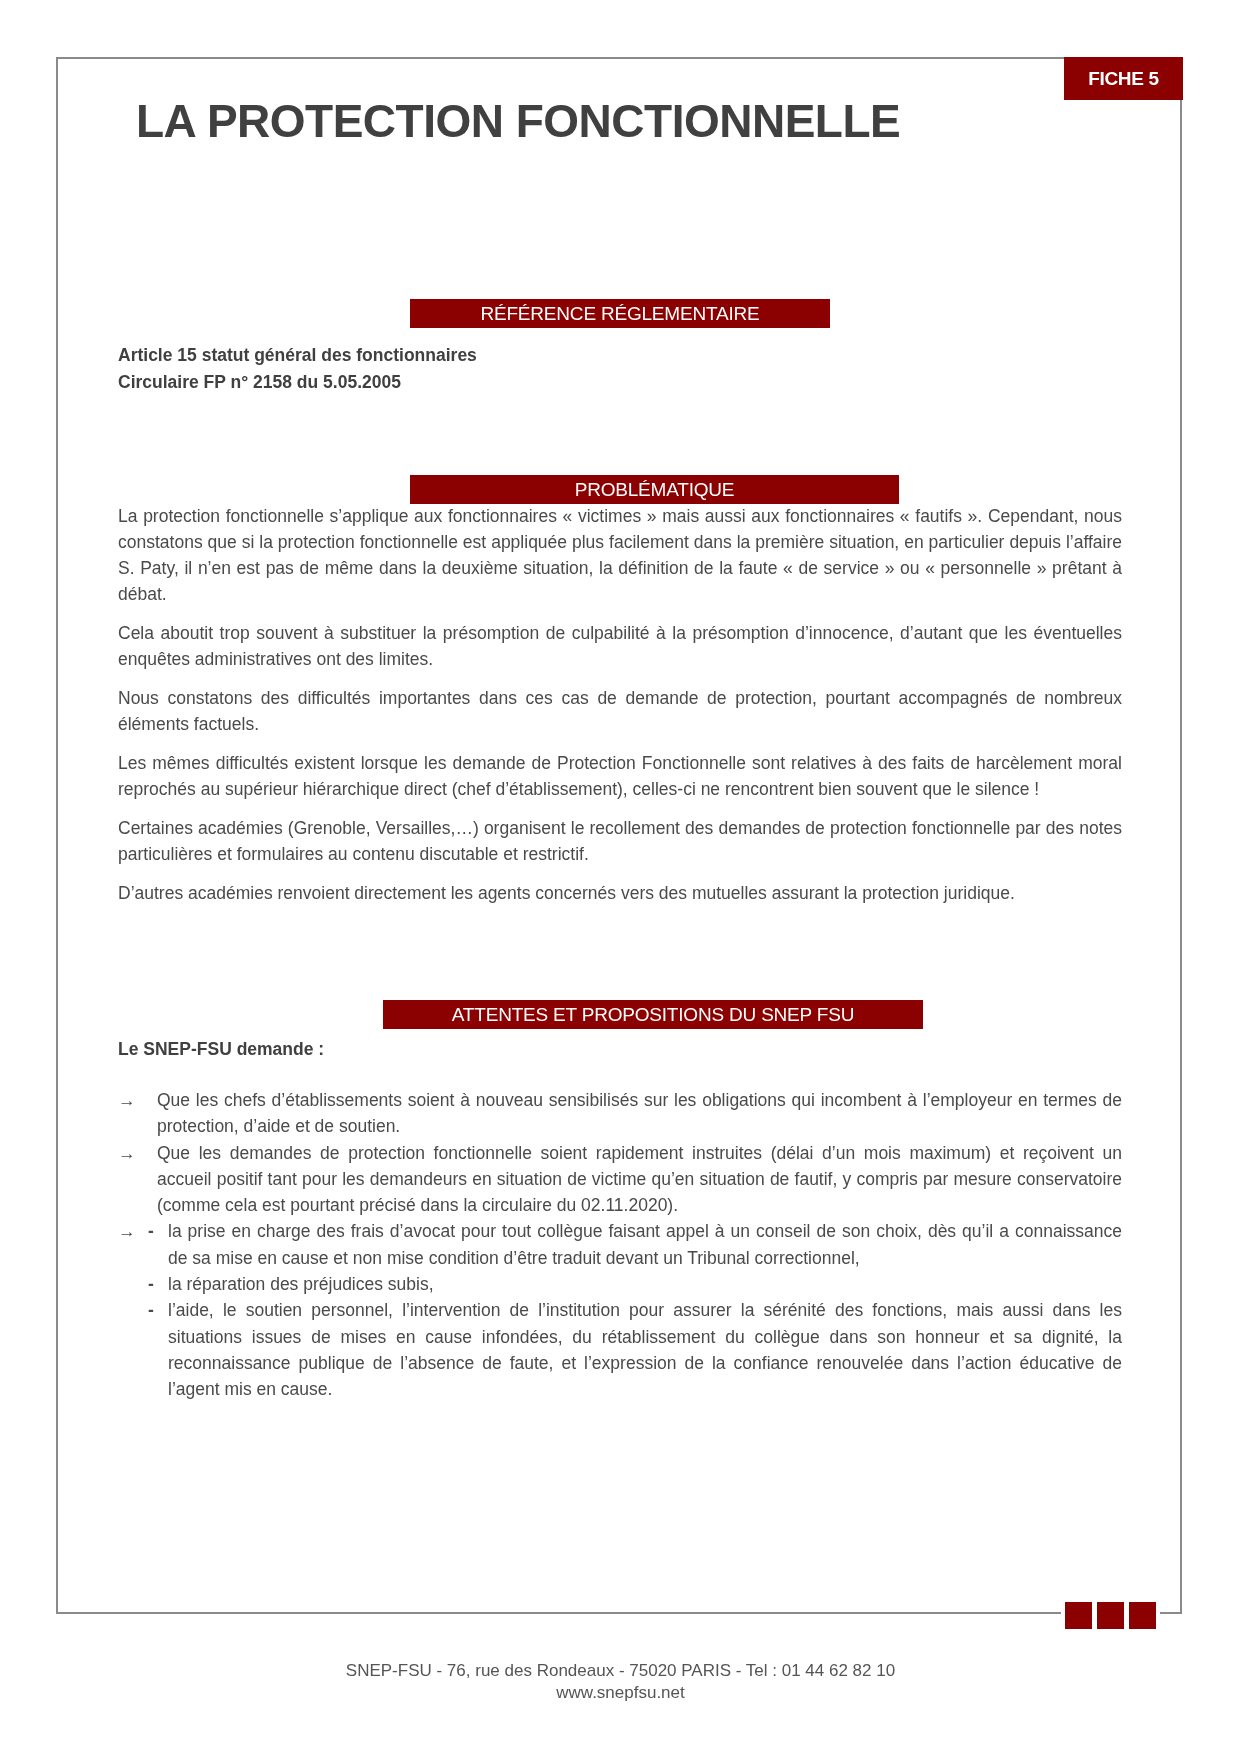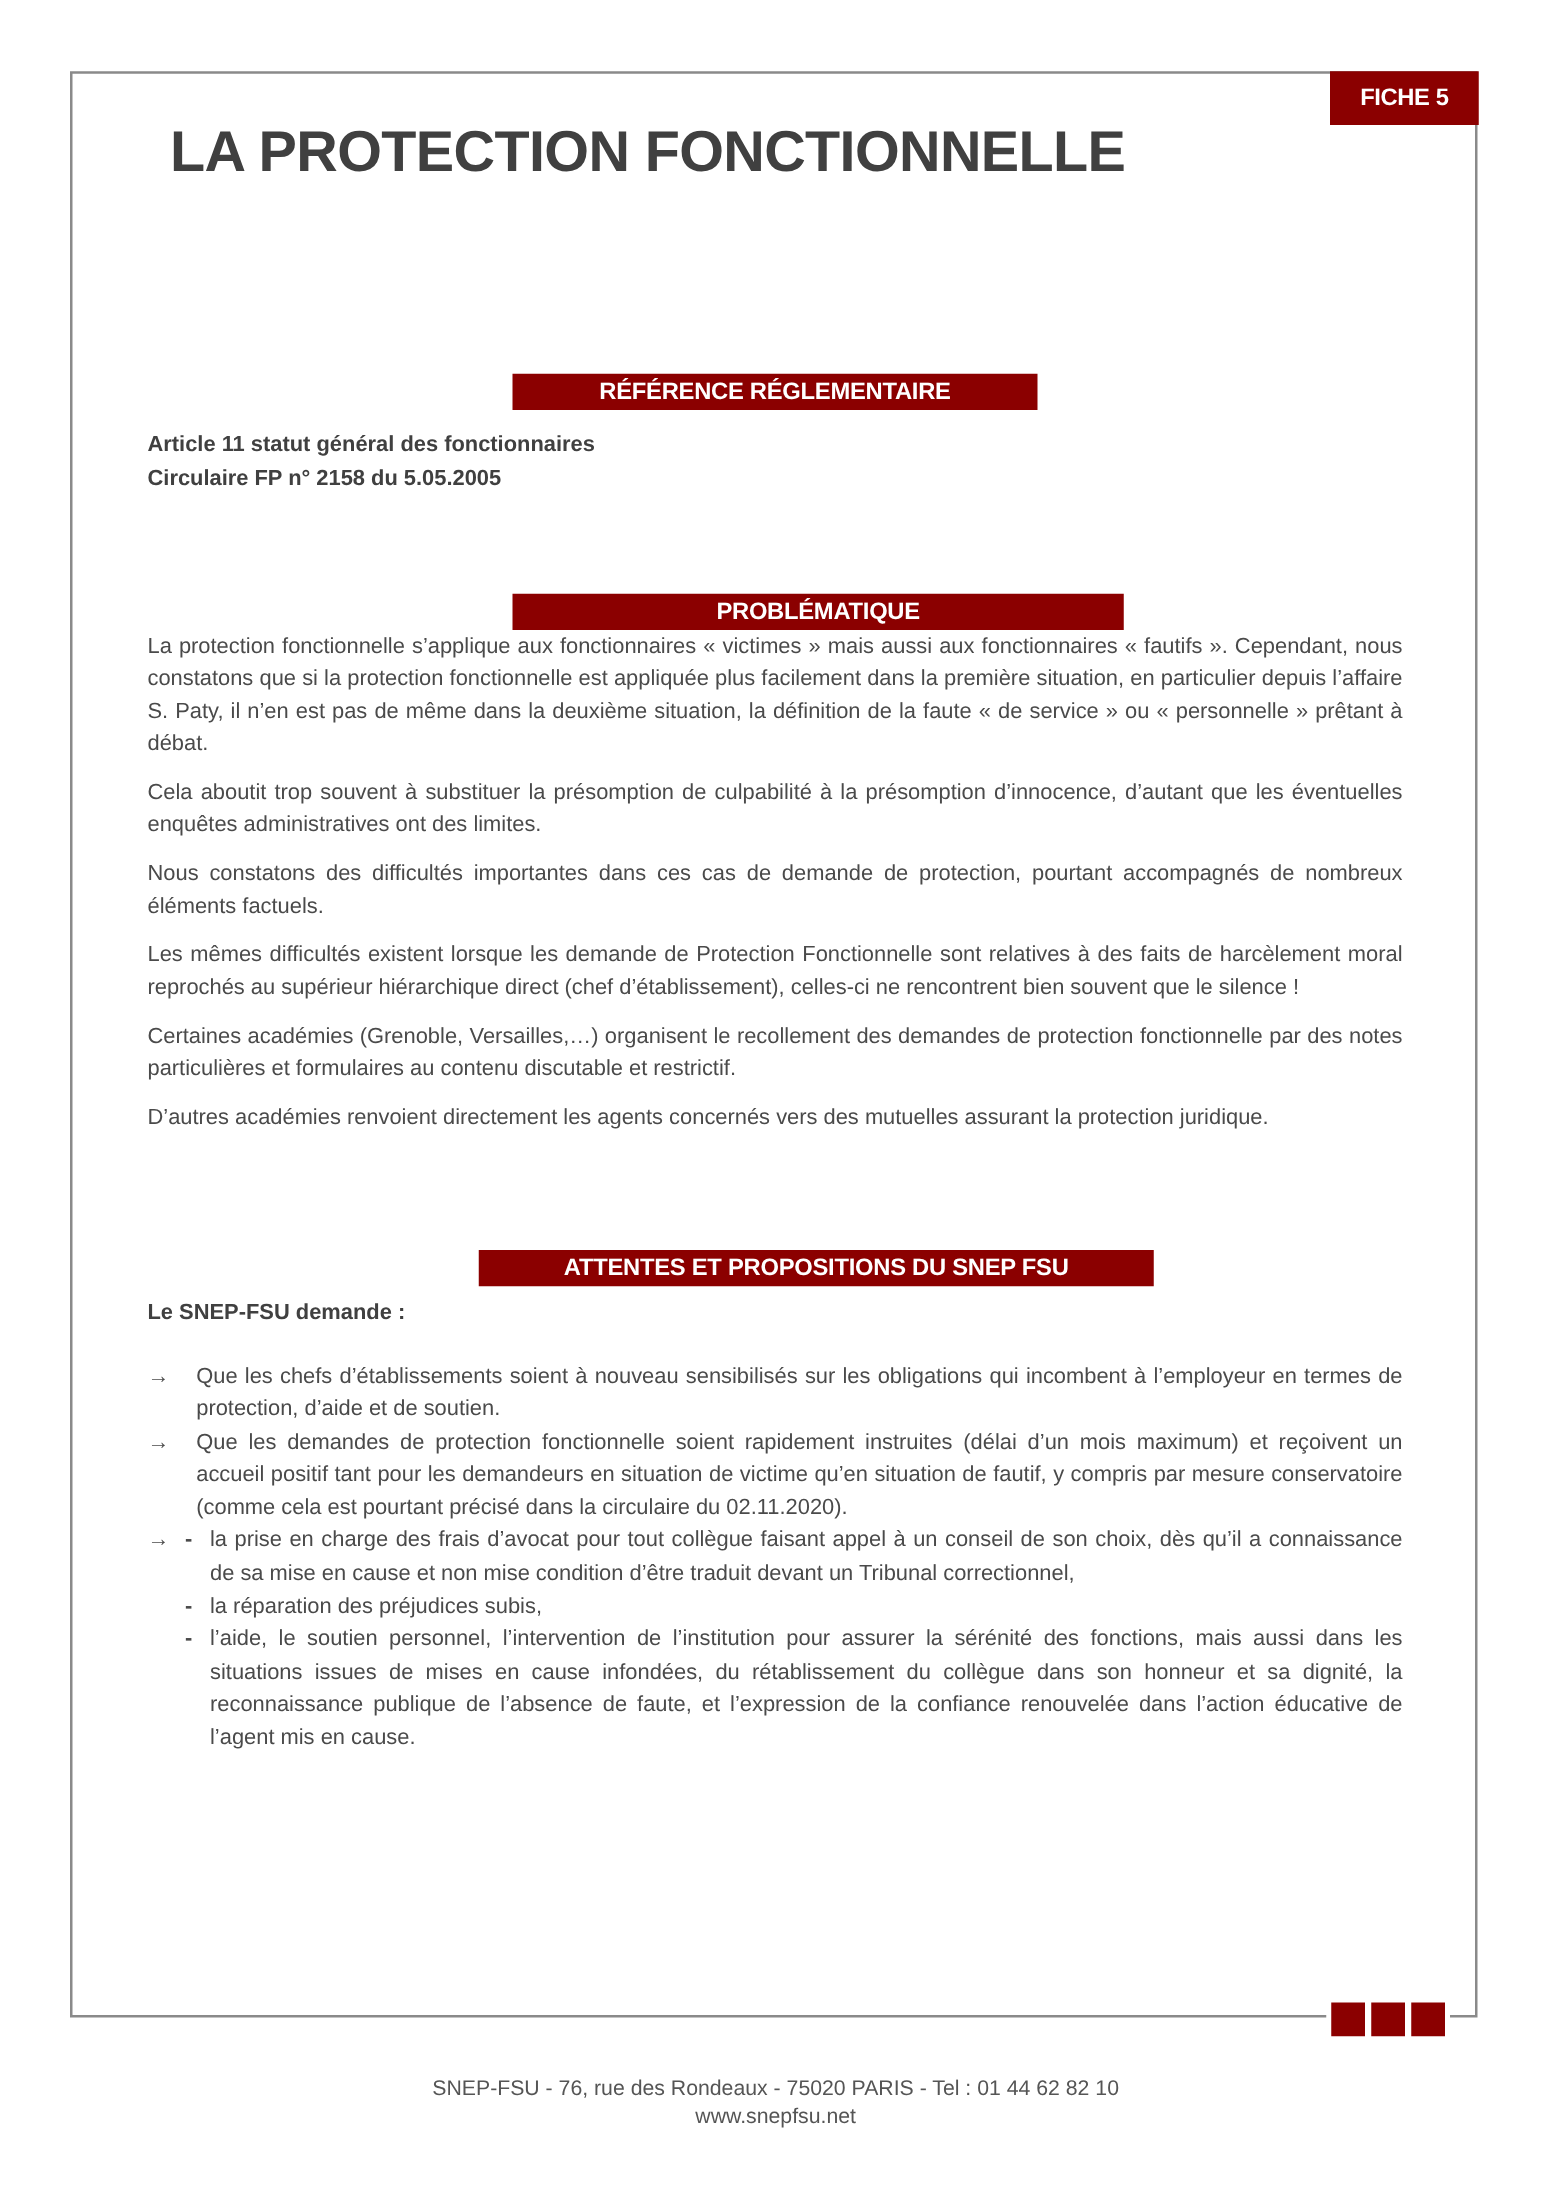--- a/index.html
+++ b/index.html
@@ -5,21 +5,21 @@
   html, body { margin:0; padding:0; background:#ffffff; }
   body { width:1241px; height:1755px; position:relative; overflow:hidden;
          font-family:"Liberation Sans", "DejaVu Sans", sans-serif; color:#404040; }
   .frame { position:absolute; left:56px; top:57px; width:1126px; height:1557px;
            border:2px solid #8a8a8a; border-bottom-width:2px; box-sizing:border-box; }
   .fiche { position:absolute; left:1064px; top:57px; width:119px; height:43px;
            background:#8b0000; color:#fff; font-weight:bold; font-size:19px;
            display:flex; align-items:center; justify-content:center; letter-spacing:-0.3px; }
   .title { position:absolute; left:120px; top:78px; margin:16px;
            font-size:46px; font-weight:bold; color:#404040; letter-spacing:-0.5px; white-space:nowrap; }
-  .bar { position:absolute; height:29px; background:#8b0000; color:#fff; font-weight:bold;
+  .bar { position:absolute; height:29px; background:#8b0000; color:#fff; font-weight:normal;
          font-size:19px; display:flex; align-items:center; justify-content:center; letter-spacing:-0.2px; }
   .refs { position:absolute; left:118px; top:342px; font-weight:bold; font-size:17.5px;
           line-height:26.5px; color:#404040; }
   .content { position:absolute; left:118px; width:1004px; font-size:17.5px; line-height:26px;
              color:#4a4a4a; text-align:justify; }
   .content p { margin:0 0 13px 0; }
   .lead { position:absolute; left:118px; top:1039px; font-weight:bold; font-size:17.5px; color:#404040; }
   .list { position:absolute; left:118px; top:1087px; width:1004px; font-size:17.5px; line-height:26.3px;
           color:#4a4a4a; text-align:justify; margin:0; padding:0; list-style:none; }
   .list > li { position:relative; padding-left:39px; }
@@ -37,21 +37,21 @@
 
 <div class="frame"></div>
 
 <div class="fiche">FICHE 5</div>
 
 <h1 class="title">LA PROTECTION FONCTIONNELLE</h1>
 
 <div class="bar" style="left:410px; top:299px; width:420px;">RÉFÉRENCE RÉGLEMENTAIRE</div>
 
 <div class="refs">
-  <div>Article 11 statut général des fonctionnaires</div>
+  <div>Article 15 statut général des fonctionnaires</div>
   <div>Circulaire FP n° 2158 du 5.05.2005</div>
 </div>
 
 <div class="bar" style="left:410px; top:459px; width:489px;margin-top:16px;">PROBLÉMATIQUE</div>
 
 <div class="content" style="top:503px;">
   <p>La protection fonctionnelle s’applique aux fonctionnaires « victimes » mais aussi aux fonctionnaires « fautifs ». Cependant, nous constatons que si la protection fonctionnelle est appliquée plus facilement dans la première situation, en particulier depuis l’affaire S. Paty, il n’en est pas de même dans la deuxième situation, la définition de la faute « de service » ou « personnelle » prêtant à débat.</p>
   <p>Cela aboutit trop souvent à substituer la présomption de culpabilité à la présomption d’innocence, d’autant que les éventuelles enquêtes administratives ont des limites.</p>
   <p>Nous constatons des difficultés importantes dans ces cas de demande de protection, pourtant accompagnés de nombreux éléments factuels.</p>
   <p>Les mêmes difficultés existent lorsque les demande de Protection Fonctionnelle sont relatives à des faits de harcèlement moral reprochés au supérieur hiérarchique direct (chef d’établissement), celles-ci ne rencontrent bien souvent que le silence !</p>

